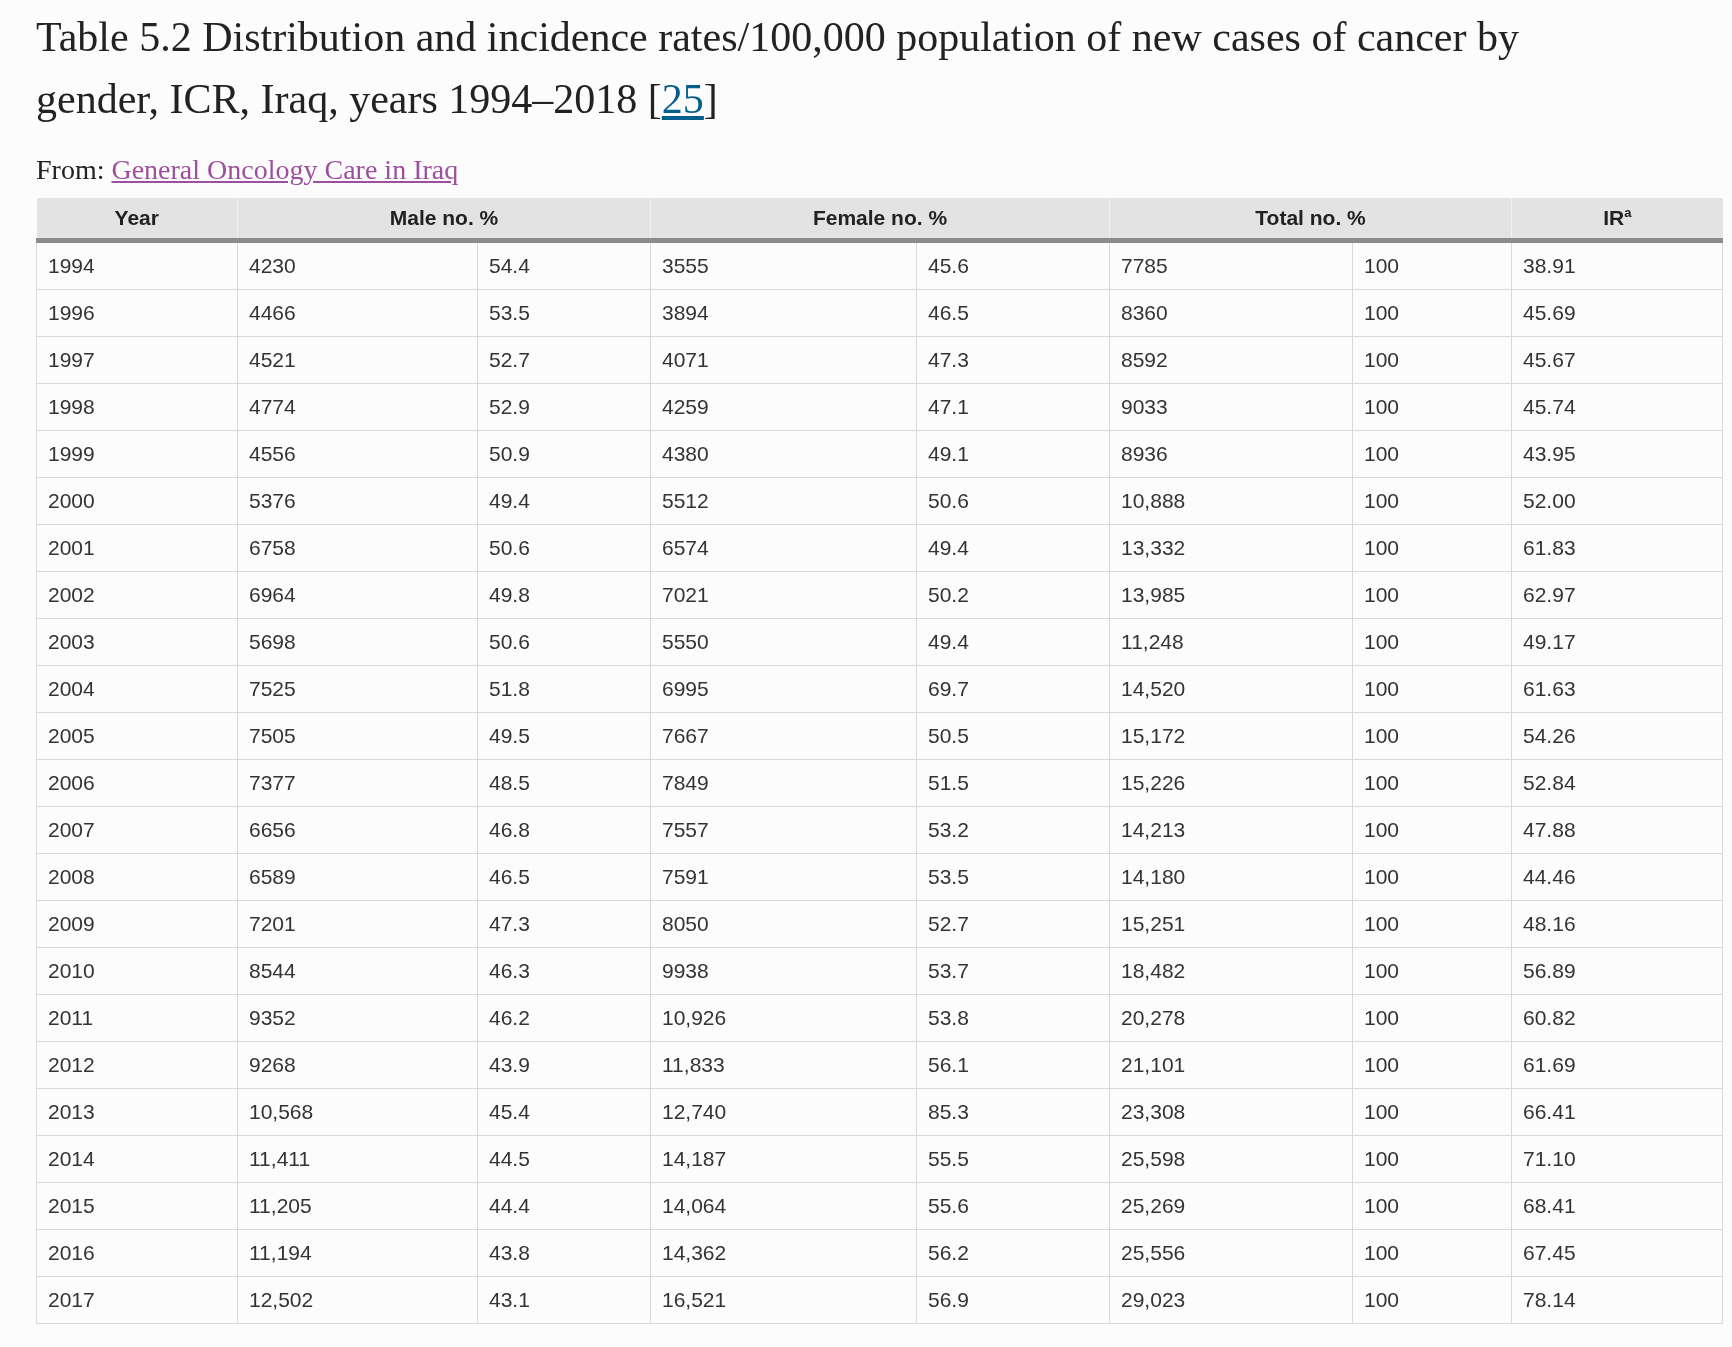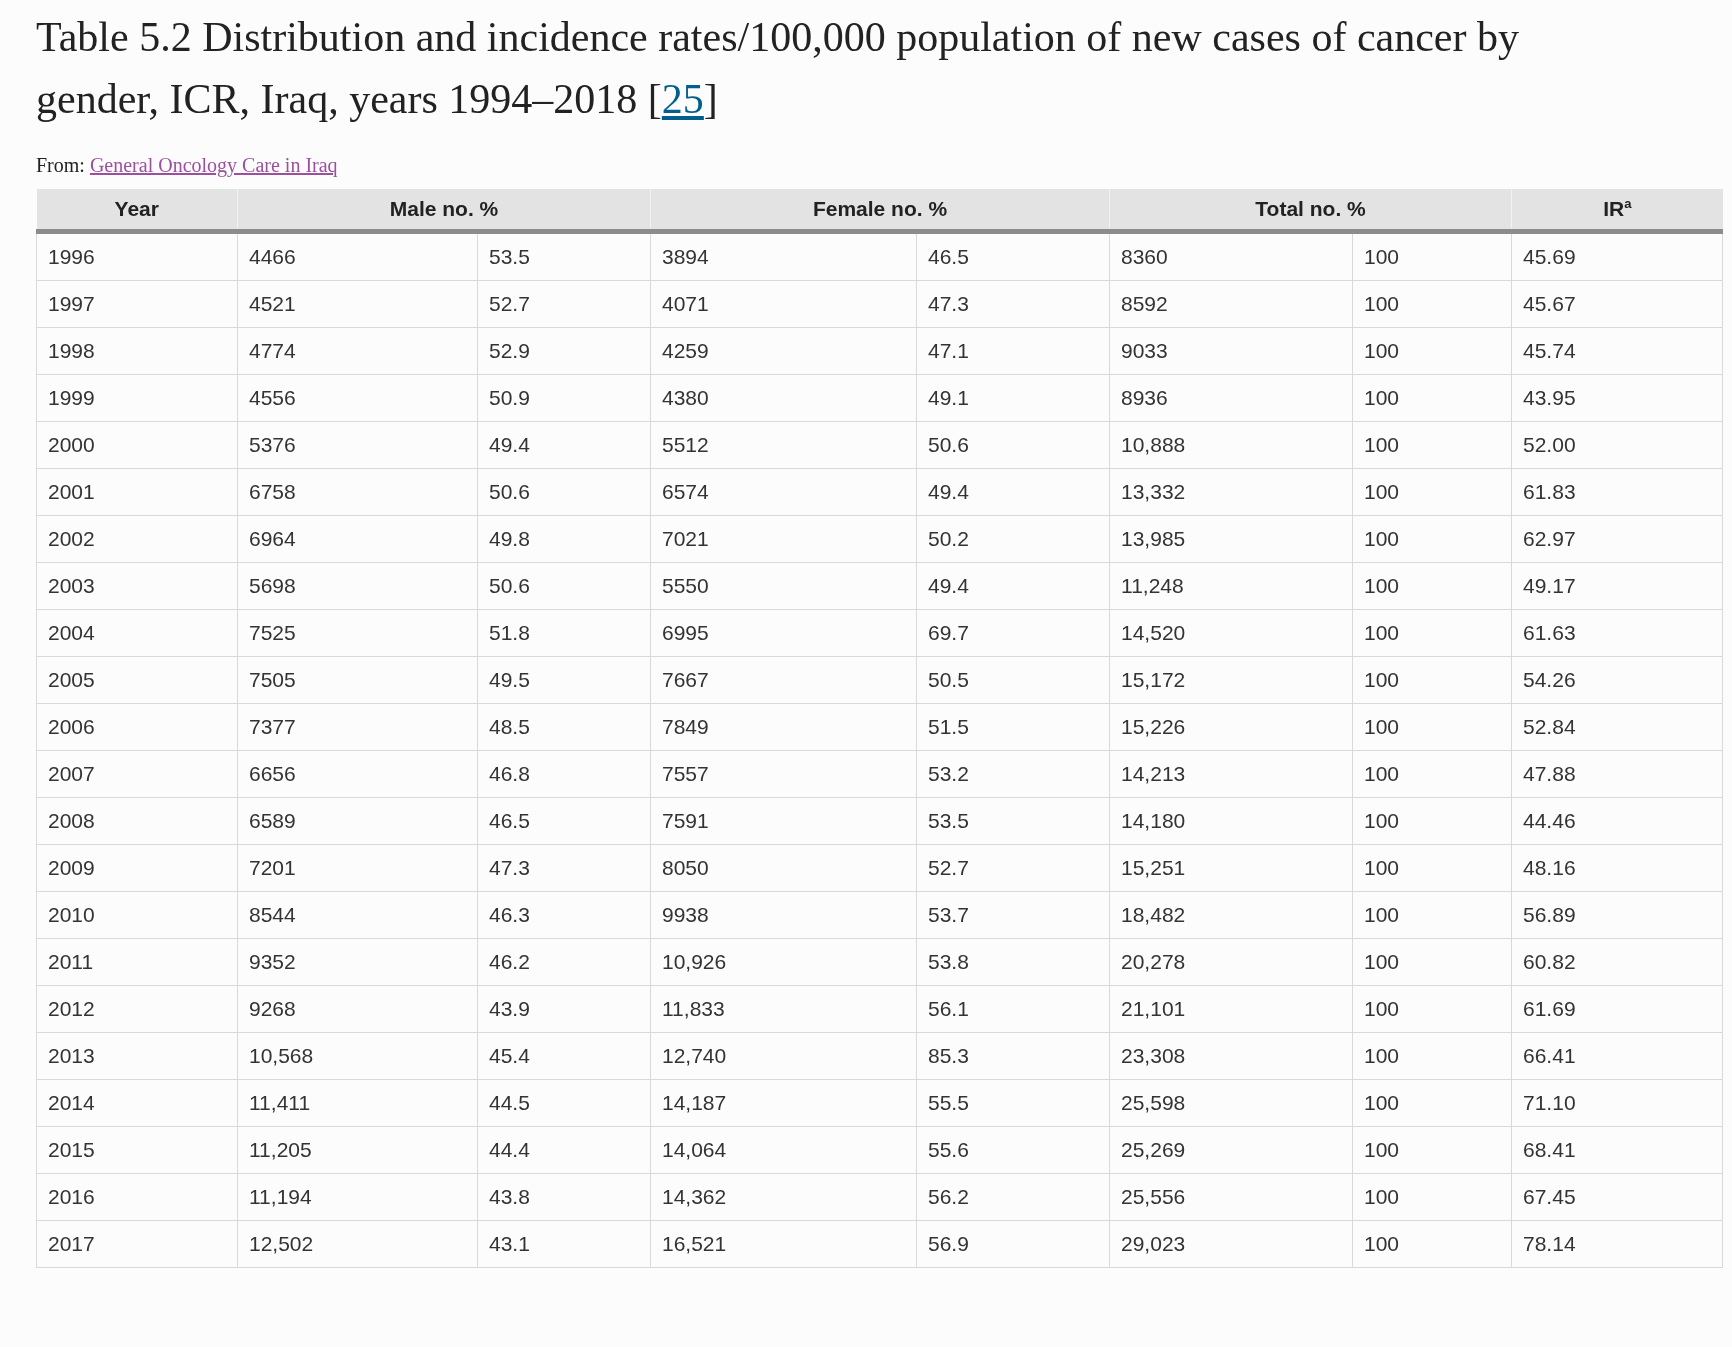--- a/index.html
+++ b/index.html
@@ -32,21 +32,21 @@
     margin:0 0 24px 0;
     max-width:1560px;
   }
   .citation-link{
     color:var(--link-blue);
     text-decoration:underline;
     cursor:pointer;
   }
   .from-line{
     font-family:"Liberation Serif","DejaVu Serif",serif;
-    font-size:20px;
+    font-size:28px;
     color:#222;
     margin:0 0 12px 0;
   }
   .source-link{
     color:var(--visited-purple);
     text-decoration:underline;
     cursor:pointer;
   }
   table.data-table{
     width:1686px;
@@ -99,20 +99,30 @@
       <tr>
         <th colspan="1"><span>Year</span></th>
         <th colspan="2"><span>Male no. %</span></th>
         <th colspan="2"><span>Female no. %</span></th>
         <th colspan="2"><span>Total no. %</span></th>
         <th colspan="1"><span>IR</span><sup>a</sup></th>
       </tr>
     </thead>
     <tbody id="table-body">
         <tr>
+          <td>1994</td>
+          <td>4230</td>
+          <td>54.4</td>
+          <td>3555</td>
+          <td>45.6</td>
+          <td>7785</td>
+          <td>100</td>
+          <td>38.91</td>
+        </tr>
+        <tr>
           <td>1996</td>
           <td>4466</td>
           <td>53.5</td>
           <td>3894</td>
           <td>46.5</td>
           <td>8360</td>
           <td>100</td>
           <td>45.69</td>
         </tr>
         <tr>

